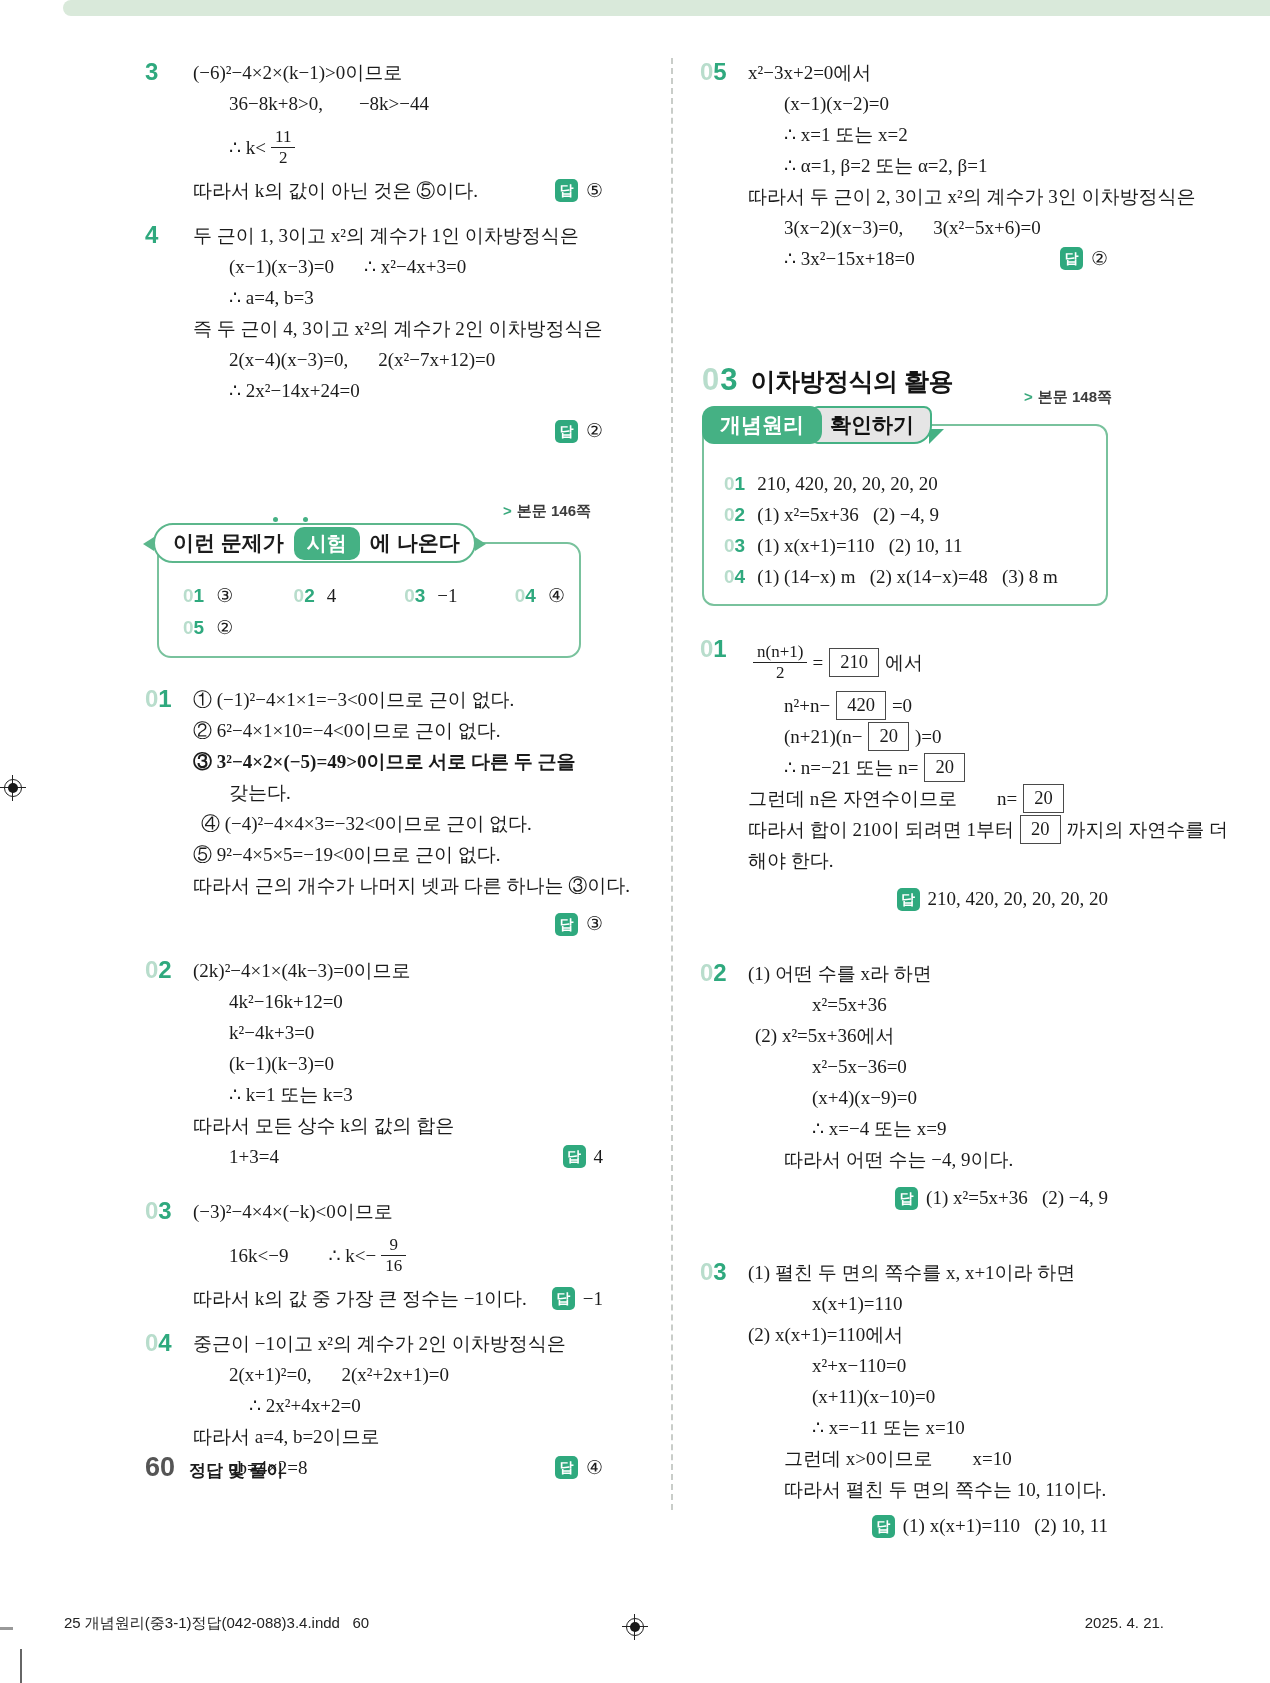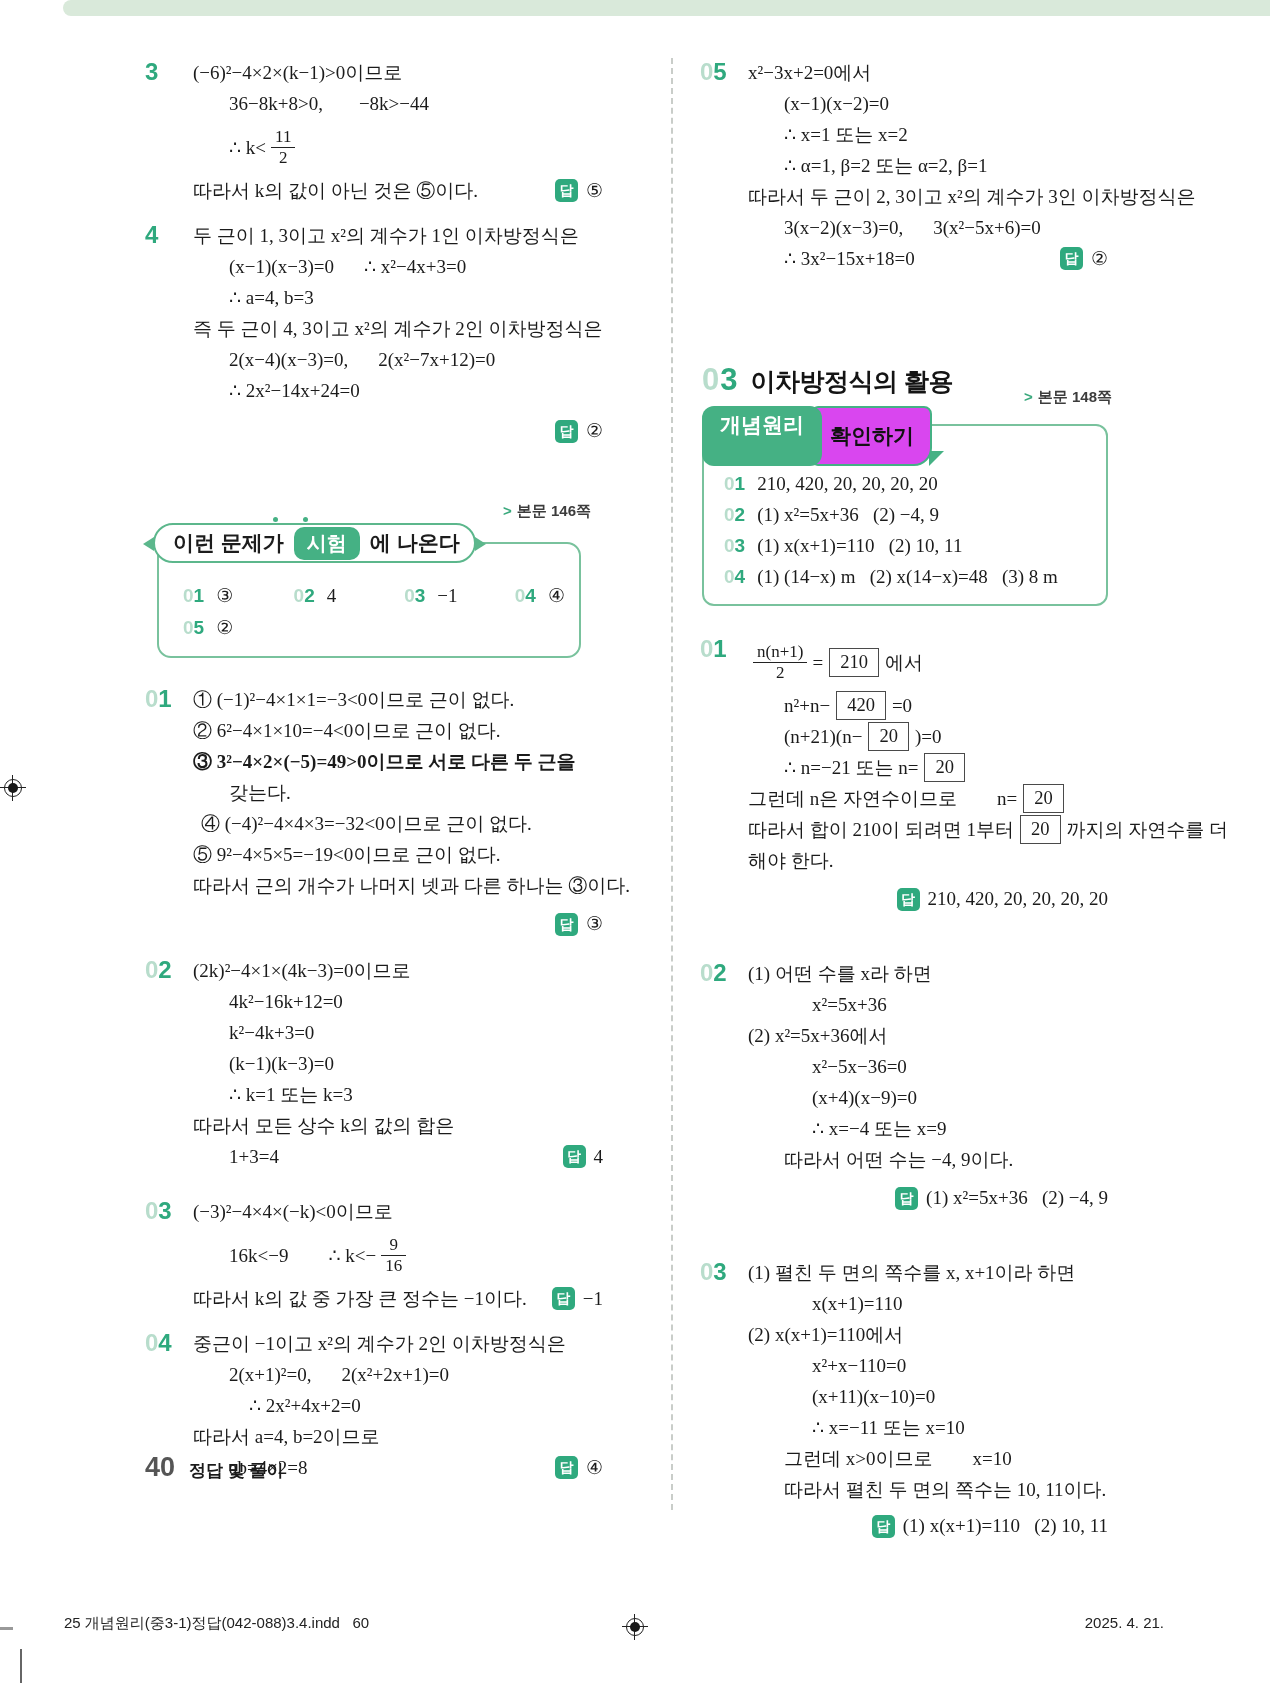--- a/index.html
+++ b/index.html
@@ -45,21 +45,21 @@
 .cnum{font-family:"Liberation Sans","DejaVu Sans",sans-serif;font-weight:700;font-size:19px;color:#2fa97e;margin-right:12px}
 .cval{white-space:pre}
 .section{display:flex;align-items:baseline;gap:12px;margin-left:2px}
 .snum{font-family:"Liberation Sans","DejaVu Sans",sans-serif;font-weight:800;font-size:31px;color:#2fa97e;letter-spacing:1px}
 .stitle{font-family:"Liberation Sans","DejaVu Sans",sans-serif;font-weight:800;font-size:25px;color:#141414;letter-spacing:-0.5px}
 .concept-wrap{position:relative}
 .concept-wrap .page-ref{top:-36px;right:28px}
 .concept-box{position:relative;margin-left:2px;width:406px;border:2px solid #79c29d;border-radius:12px;padding:42px 10px 12px 16px}
 .concept-tabs{position:absolute;top:-20px;left:-2px;display:inline-flex;align-items:stretch}
 .tab1{display:inline-block;background:#45b184;color:#fff;border-radius:12px;padding:5px 18px;font-family:"Liberation Sans","DejaVu Sans",sans-serif;font-weight:800;font-size:21px;z-index:2}
-.tab2{display:inline-block;background:#d946ef;border:2.5px solid #45b184;border-radius:6px 8px 18px 6px;padding:14px 16px;margin-left:-10px;font-family:"Liberation Sans","DejaVu Sans",sans-serif;font-weight:800;font-size:21px;color:#111;z-index:1}
+.tab2{display:inline-block;background:#e5e5e5;border:2.5px solid #45b184;border-radius:6px 8px 18px 6px;padding:3px 16px;margin-left:-10px;font-family:"Liberation Sans","DejaVu Sans",sans-serif;font-weight:800;font-size:21px;color:#111;z-index:1}
 .concept-tail{width:0;height:0;border-top:15px solid #45b184;border-right:15px solid transparent;align-self:flex-end;margin:0 0 0 -3px}
 .concept-item{display:flex;line-height:31px;font-size:19px;margin-left:4px}
 .page-footer{position:absolute;left:145px;top:1452px;display:flex;align-items:baseline;gap:14px}
 .pf-num{font-family:"Liberation Sans","DejaVu Sans",sans-serif;font-weight:700;font-size:27px;color:#555}
 .pf-label{font-family:"Liberation Sans","DejaVu Sans",sans-serif;font-weight:700;font-size:17px;color:#1a1a1a}
 .print-left{position:absolute;left:64px;top:1614px;font-family:"Liberation Sans","DejaVu Sans",sans-serif;font-size:15px;color:#222;white-space:pre}
 .print-right{position:absolute;right:106px;top:1614px;font-family:"Liberation Sans","DejaVu Sans",sans-serif;font-size:15px;color:#222}
 .regmark{position:absolute;width:20px;height:20px}
 .regmark .ring{position:absolute;inset:1px;border:1.2px solid #222;border-radius:50%}
 .regmark .core{position:absolute;inset:5px;background:#1a1a1a;border-radius:50%}
@@ -472,21 +472,21 @@
           <span class="segs" style="margin-left: 0px;">
             <span class="seg">(1) 어떤 수를 x라 하면</span>
           </span>
         </div>
         <div class="line">
           <span class="segs" style="margin-left: 64px;">
             <span class="seg">x²=5x+36</span>
           </span>
         </div>
         <div class="line">
-          <span class="segs" style="margin-left: 0px;">
+          <span class="segs" style="margin-left: 7px;">
             <span class="seg">(2) x²=5x+36에서</span>
           </span>
         </div>
         <div class="line">
           <span class="segs" style="margin-left: 64px;">
             <span class="seg">x²−5x−36=0</span>
           </span>
         </div>
         <div class="line">
           <span class="segs" style="margin-left: 64px;">
@@ -554,21 +554,21 @@
           </span>
         </div>
       </div>
     </div>
     <div class="answer-line" style="margin-top: 6px;">
       <span class="ansgroup"><span class="badge">답</span><span class="ansval">(1) x(x+1)=110   (2) 10, 11</span></span>
     </div>
   </div>
 
 <div class="page-footer">
-  <span class="pf-num">40</span>
+  <span class="pf-num">60</span>
   <span class="pf-label">정답 및 풀이</span>
 </div>
 
 <div class="regmark left-mark">
   <span class="vline"></span>
     <span class="hline"></span>
     <span class="ring"></span>
     <span class="core"></span>
 </div>
 <div class="regmark bottom-mark">

